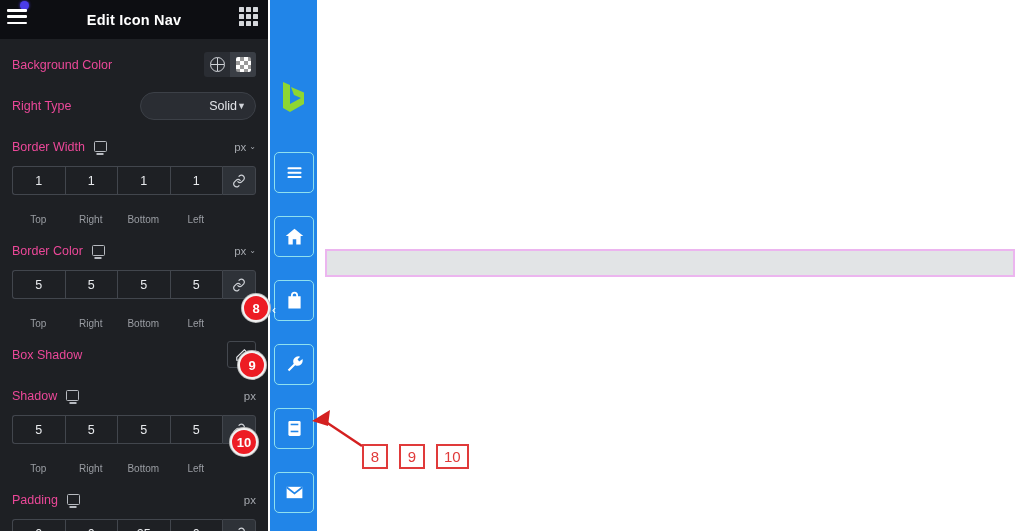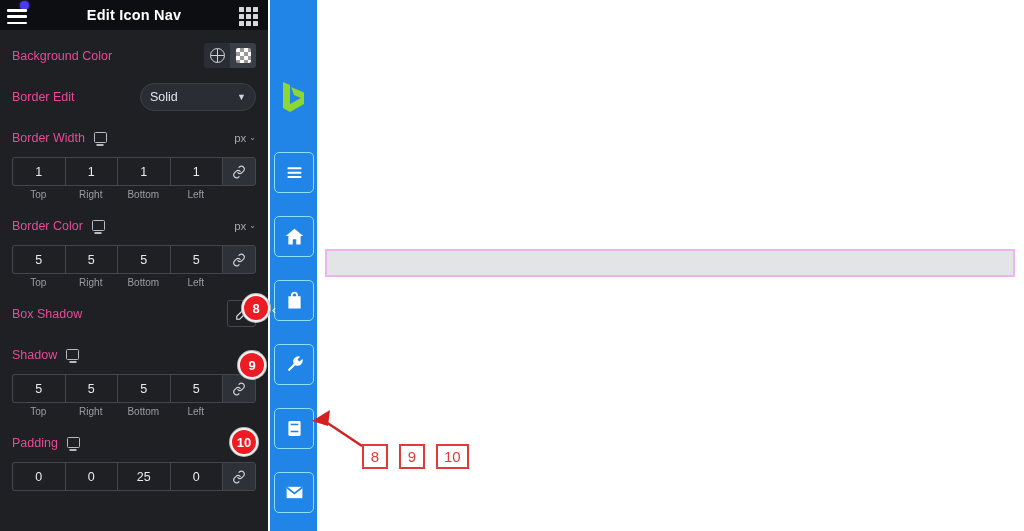--- a/index.html
+++ b/index.html
@@ -13,21 +13,21 @@
 
   
   .panel {
     position: absolute; left: 0; top: 0;
     width: 268px; height: 531px;
     background: #1e2024;
     overflow: hidden;
   }
   .panel-header {
     position: relative;
-    height: 30px;
+    height: 39px;
     background: #0d0e12;
     display: flex; align-items: center;
   }
   .hamburger {
     position: absolute; left: 7px; top: 9px;
     width: 20px; height: 15px;
     display: flex; flex-direction: column; justify-content: space-between;
     cursor: pointer;
   }
   .hamburger i { display: block; height: 2.5px; background: #ffffff; border-radius: 1px; }
@@ -113,21 +113,21 @@
     background: #ffffff;
   }
 
   
   .select {
     width: 116px; height: 28px;
     background: #2a2d33;
     border: 1px solid #3c4047;
     border-radius: 14px;
     color: #e2e4e8; font-size: 12.5px;
-    display: flex; align-items: center; justify-content: space-between;
+    display: flex; align-items: center; justify-content: flex-end;
     padding: 0 9px;
     cursor: pointer;
   }
   .select .caret { font-size: 9px; color: #d0d3d8; }
 
   
   .dims { margin-top: 4px; }
   .dims-inputs { display: flex; }
   .dim {
     flex: 1;
@@ -141,21 +141,21 @@
   .dim:first-child { border-radius: 3px 0 0 3px; }
   .link-btn {
     width: 34px; height: 29px;
     background: #2e3238;
     border: 1px solid #42464d;
     border-radius: 0 3px 3px 0;
     display: flex; align-items: center; justify-content: center;
     cursor: pointer;
   }
   .chain { width: 14px; height: 14px; }
-  .dims-labels { display: flex; margin-top: 3px; padding-right: 34px; }
+  .dims-labels { display: flex; margin-top: 19px; padding-right: 34px; }
   .dims-labels span {
     flex: 1; text-align: center;
     color: #9a9da3; font-size: 10px;
   }
 
   .pencil-btn {
     width: 29px; height: 27px;
     background: #1e2024;
     border: 1px solid #44484f;
     border-radius: 3px;
@@ -267,21 +267,21 @@
           <div class="sw-btn">
               <div class="globe"></div>
             </div>
           <div class="sw-btn active">
               <div class="checker"></div>
             </div>
         </div>
       </div>
 
       <div class="row">
-        <div class="row-label">Border Edit</div>
+        <div class="row-label">Right Type</div>
         <div class="select">
           <span>Solid</span>
           <span class="caret">▼</span>
         </div>
       </div>
 
       <div class="row">
         <div class="label-group">
           <div class="row-label">Border Width</div>
           <div class="monitor"></div>

